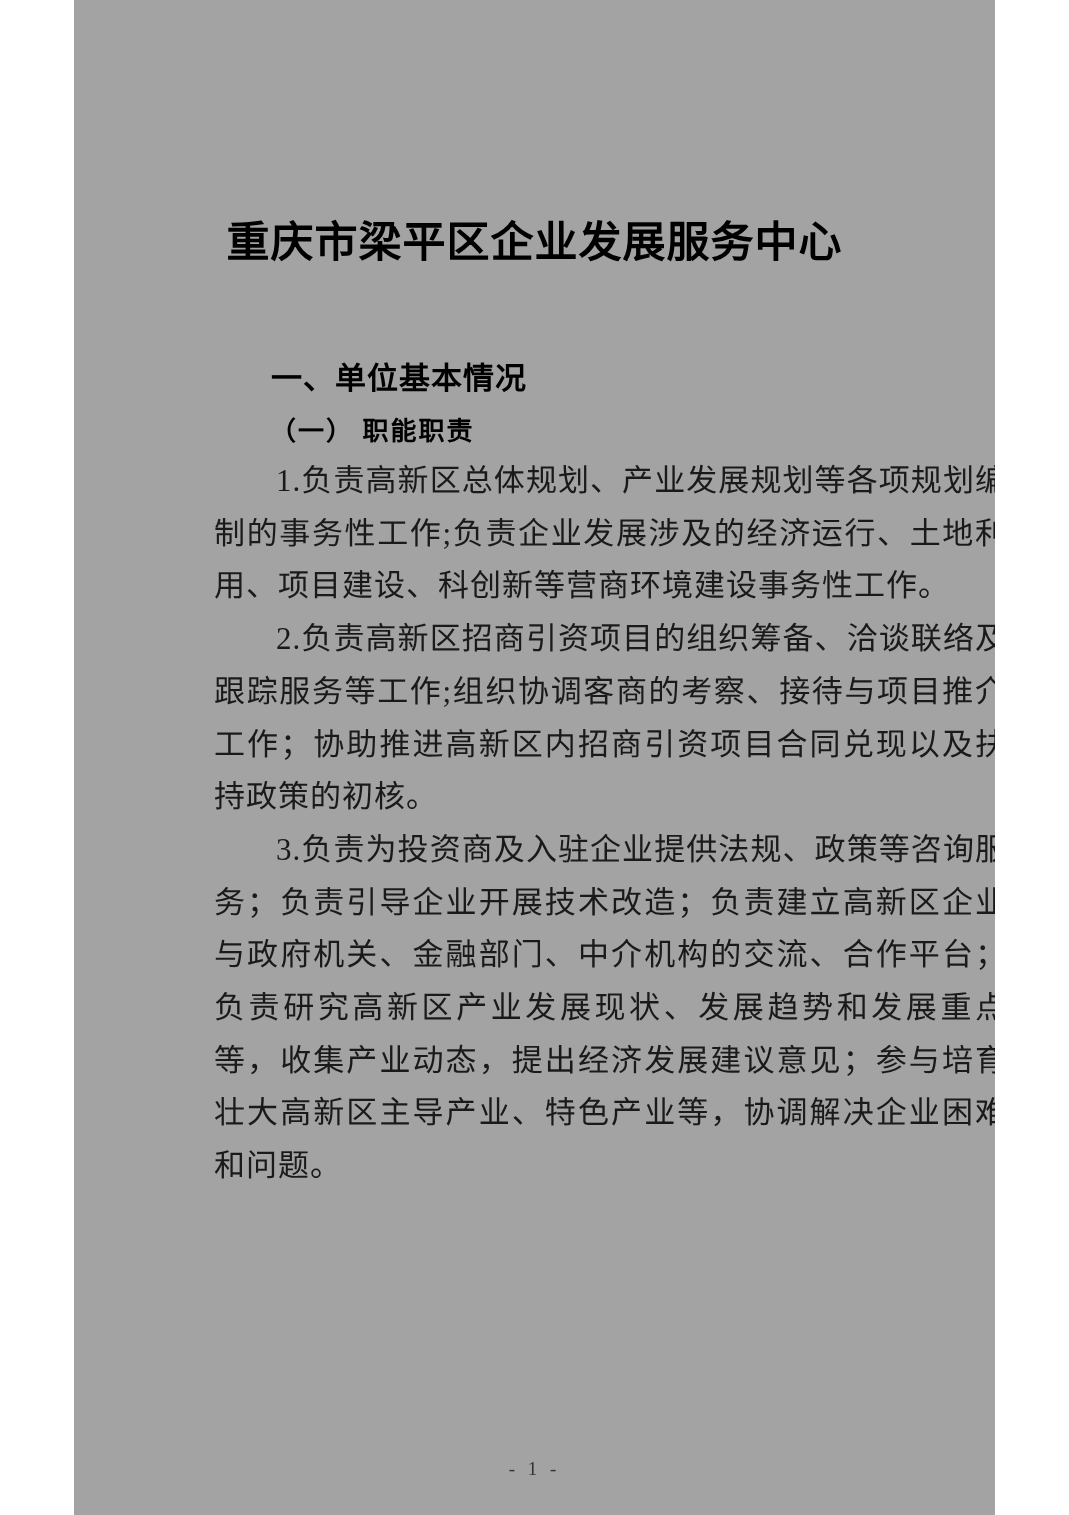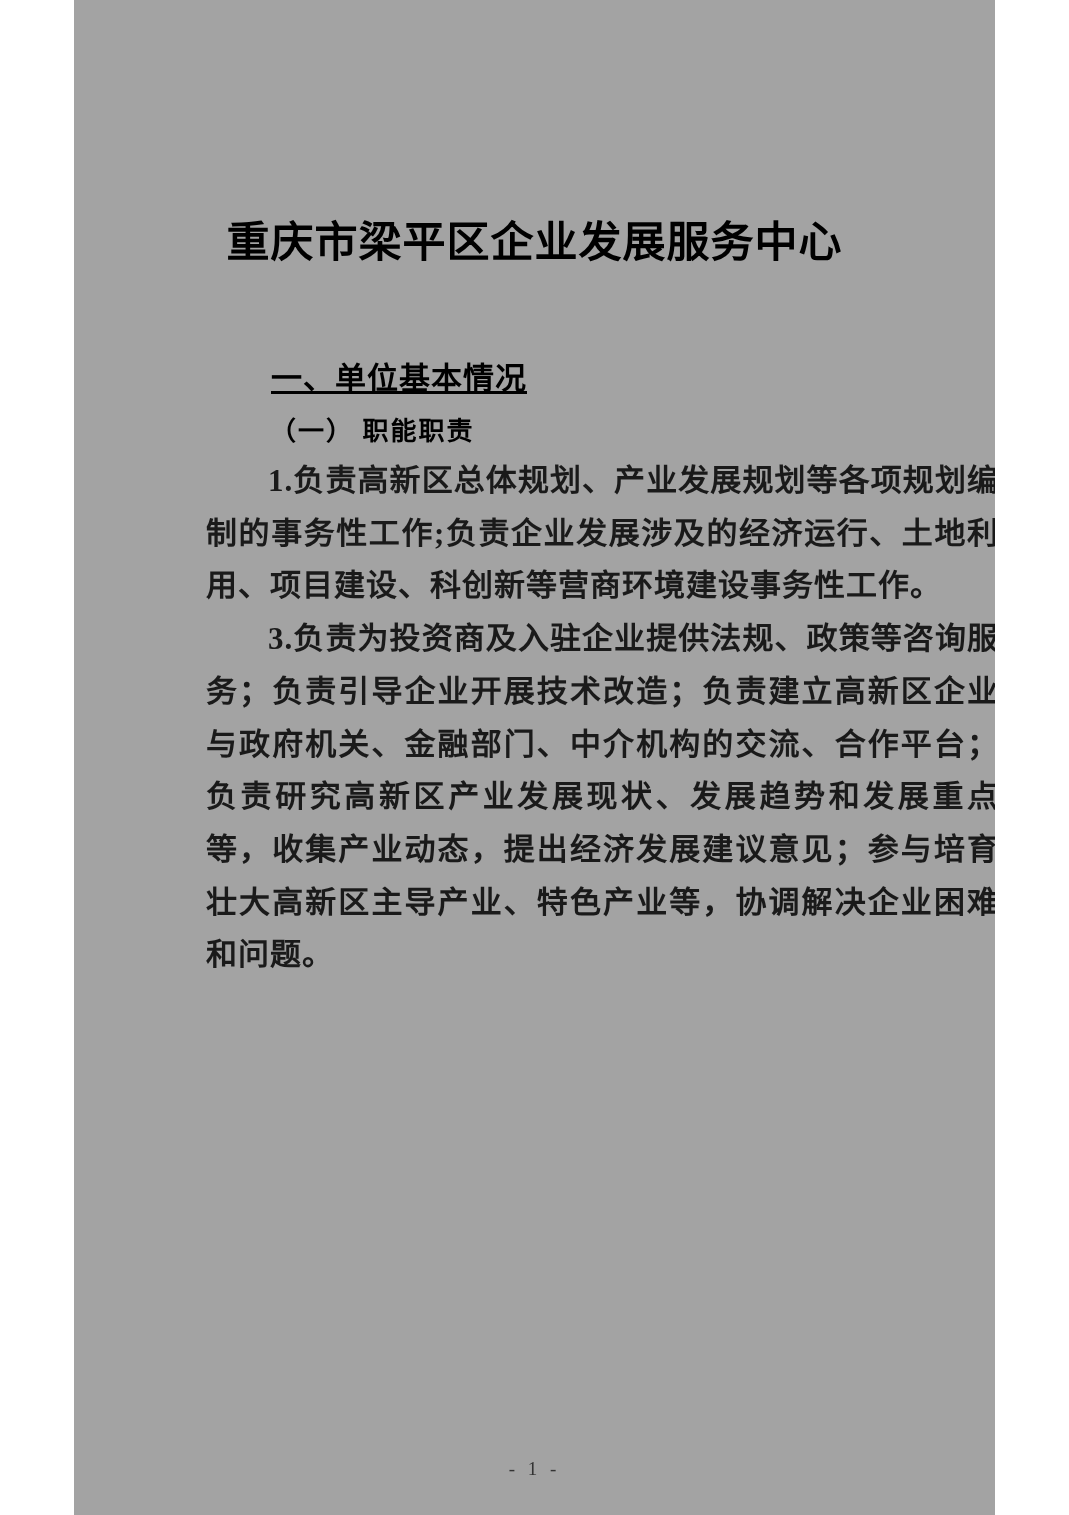--- a/index.html
+++ b/index.html
@@ -33,45 +33,43 @@
   .section-heading {
     position: absolute;
     top: 360px;
     left: 197px;
     font-family: "Liberation Sans", "DejaVu Sans", sans-serif;
     font-weight: 700;
     font-size: 31px;
     line-height: 38px;
     letter-spacing: 1px;
     color: #000000;
-    text-decoration: underline;
   }
   .subsection-heading {
     position: absolute;
     top: 413px;
     left: 196px;
     font-family: "Liberation Serif", "DejaVu Serif", serif;
     font-weight: 700;
     font-size: 26px;
     line-height: 38px;
     letter-spacing: 2px;
     color: #000000;
   }
   .body-text {
     position: absolute;
     top: 455px;
-    left: 132px;
+    left: 140px;
     width: 793px;
     font-family: "Liberation Serif", "DejaVu Serif", serif;
     font-size: 31px;
     line-height: 52.7px;
     letter-spacing: 1px;
     text-align: justify;
     color: #1a1a1a;
-    font-weight: bold;
   }
   .body-text p {
     margin: 0;
     padding: 0;
     text-indent: 2em;
   }
   .page-number {
     position: absolute;
     top: 1458px;
     left: 0;
@@ -91,18 +89,19 @@
   <h1 class="doc-title">
     <span>重庆市梁平区企业发展服务中心</span><br>
   </h1>
 
   <div class="section-heading">一、单位基本情况</div>
 
   <div class="subsection-heading">（一） 职能职责</div>
 
   <div class="body-text">
     <p>1.负责高新区总体规划、产业发展规划等各项规划编制的事务性工作;负责企业发展涉及的经济运行、土地利用、项目建设、科创新等营商环境建设事务性工作。</p>
+    <p>2.负责高新区招商引资项目的组织筹备、洽谈联络及跟踪服务等工作;组织协调客商的考察、接待与项目推介工作；协助推进高新区内招商引资项目合同兑现以及扶持政策的初核。</p>
     <p>3.负责为投资商及入驻企业提供法规、政策等咨询服务；负责引导企业开展技术改造；负责建立高新区企业与政府机关、金融部门、中介机构的交流、合作平台；负责研究高新区产业发展现状、发展趋势和发展重点等，收集产业动态，提出经济发展建议意见；参与培育壮大高新区主导产业、特色产业等，协调解决企业困难和问题。</p>
   </div>
 
   <div class="page-number">- 1 -</div>
 
 </div>
 
 </body></html>

